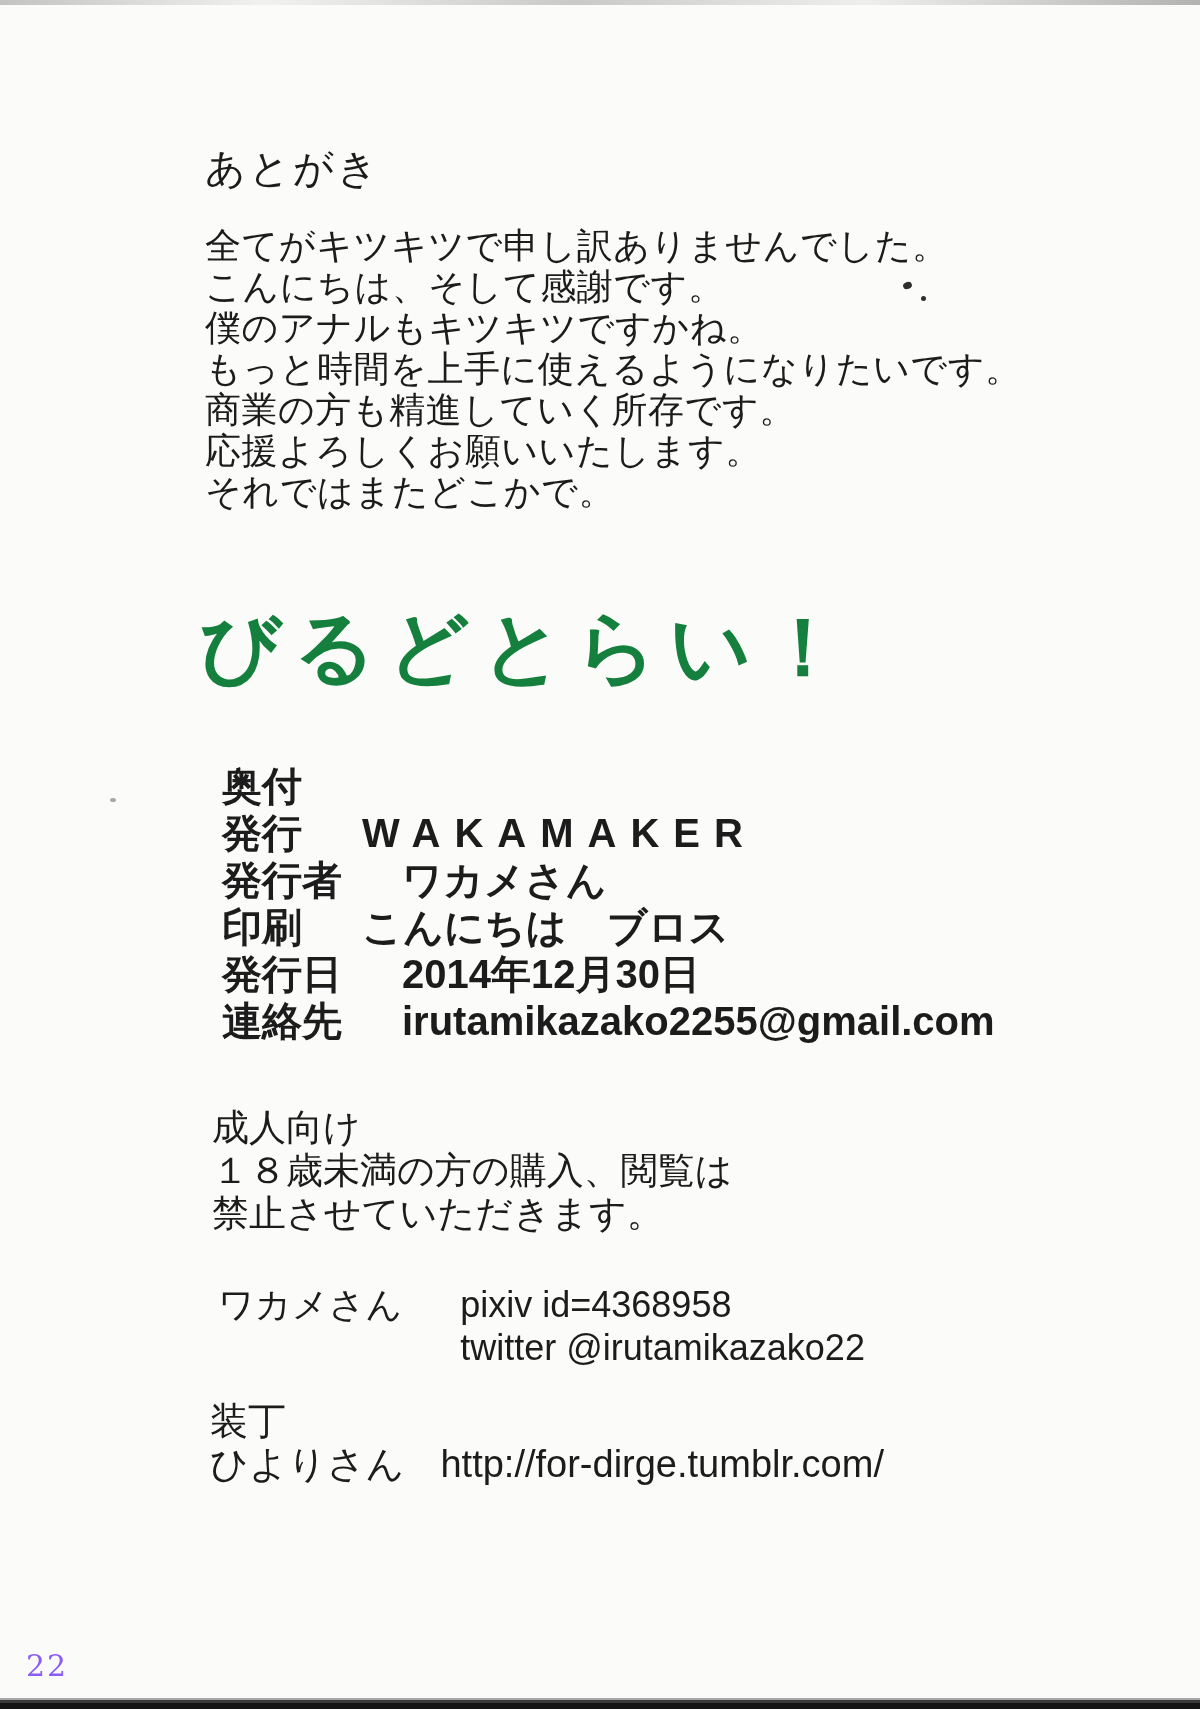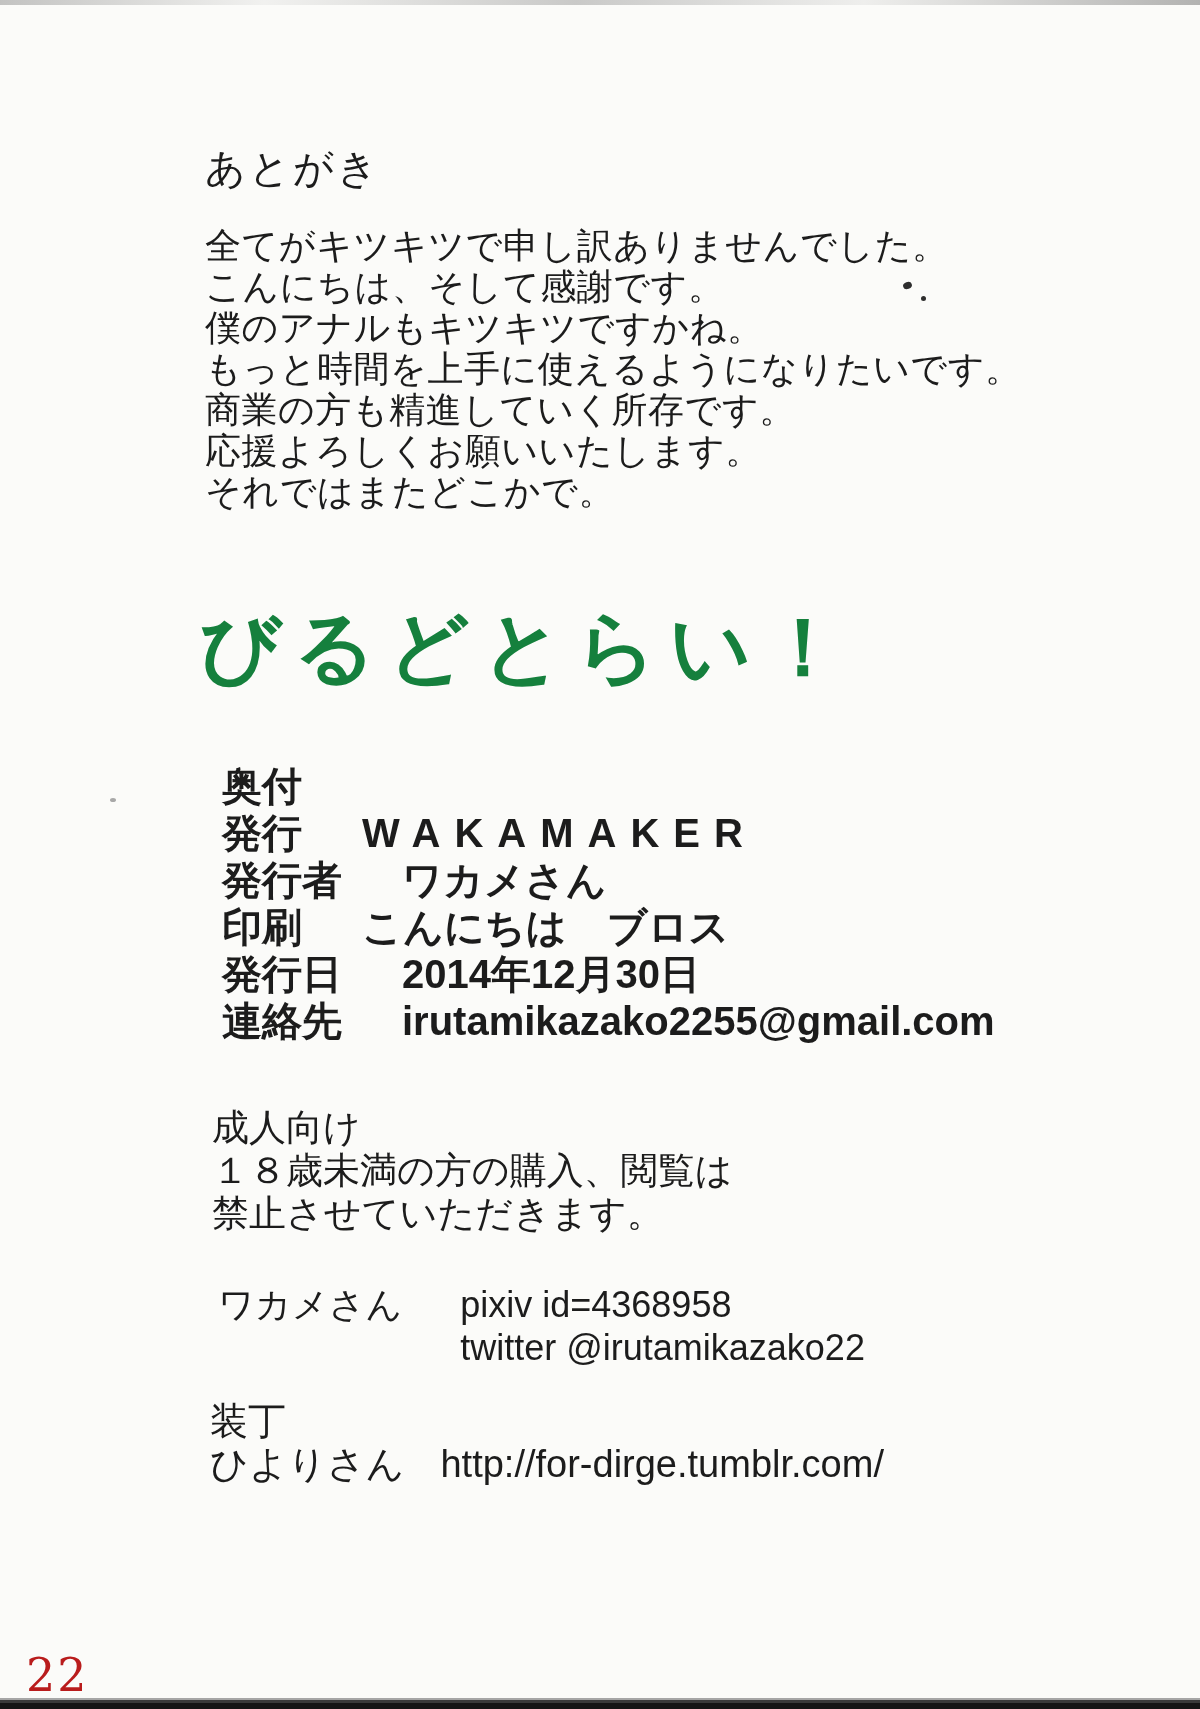--- a/index.html
+++ b/index.html
@@ -58,21 +58,21 @@
              display:flex; column-gap:58px; }
   .credits .links div { white-space:nowrap; }
 
   
   .design { position:absolute; left:210px; top:1400px; font-size:38px; line-height:43px; }
   .design .row { display:flex; column-gap:36px; white-space:nowrap; }
 
   .page-number {
     position:absolute; left:26px; top:1648px;
     font-family:"DejaVu Serif","Liberation Serif",serif;
-    font-size:46px; color:#b91c1c; letter-spacing:2px;
+    font-size:30px; color:#8b5cf6; letter-spacing:2px;
   }
 </style>
 </head>
 <body>
 
 <div class="page">
 
   <div class="top-edge"></div>
 
   <section class="afterword">

